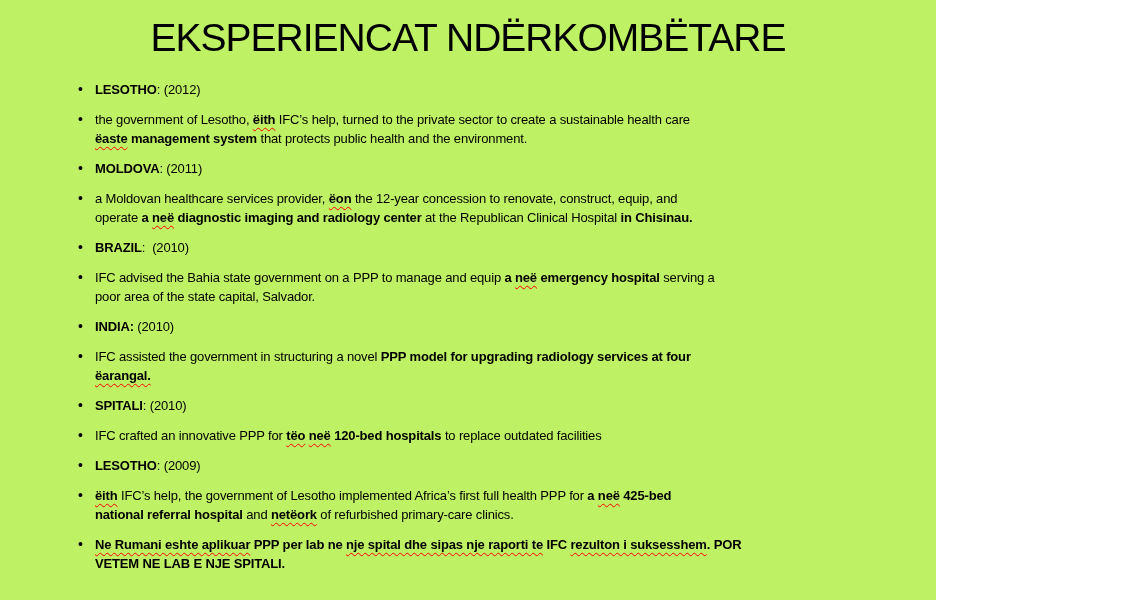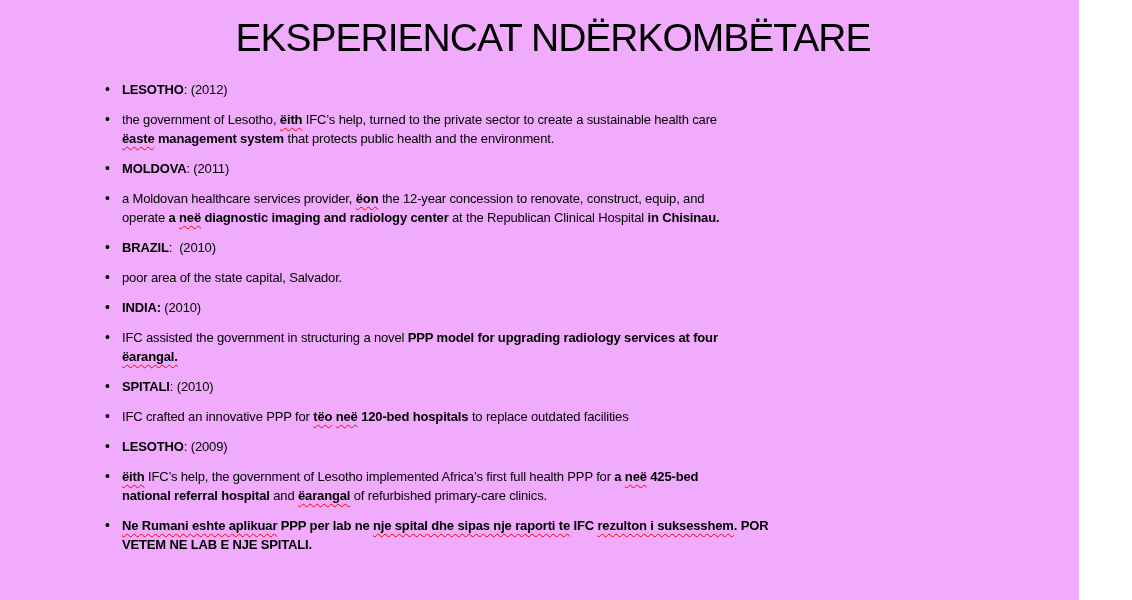--- a/index.html
+++ b/index.html
@@ -1,24 +1,23 @@
 <!DOCTYPE html>
 <html><head>
 <meta charset="utf-8">
 <style>
   html, body { margin: 0; padding: 0; background: #ffffff; }
   .slide {
     position: relative;
-    width: 1052px;
+    width: 936px;
     height: 600px;
-    background: #f0abfc;
+    background: #bef264;
     overflow: hidden;
     font-family: "Liberation Sans", "DejaVu Sans", sans-serif;
     color: #000000;
-    padding-left: 27px;
   }
   .title {
     margin-top: 14px;
     text-align: center;
     font-size: 39px;
     font-weight: 400;
     letter-spacing: -1px;
     line-height: 48px;
     color: #000000;
     white-space: nowrap;
@@ -92,20 +91,21 @@
       </div>
       <div class="para">
         <span class="marker">•</span>
         <div class="text">
           <div class="line"><span class="b">BRAZIL</span><span>:&nbsp; (2010)</span></div>
         </div>
       </div>
       <div class="para">
         <span class="marker">•</span>
         <div class="text">
+          <div class="line"><span>IFC advised the Bahia state government on a PPP to manage and equip </span><span class="b">a </span><span class="b sq">neë</span><span class="b"> emergency hospital</span><span> serving a</span></div>
           <div class="line"><span>poor area of the state capital, Salvador.</span></div>
         </div>
       </div>
       <div class="para">
         <span class="marker">•</span>
         <div class="text">
           <div class="line"><span class="b">INDIA:</span><span> (2010)</span></div>
         </div>
       </div>
       <div class="para">
@@ -130,21 +130,21 @@
       <div class="para">
         <span class="marker">•</span>
         <div class="text">
           <div class="line"><span class="b">LESOTHO</span><span>: (2009)</span></div>
         </div>
       </div>
       <div class="para">
         <span class="marker">•</span>
         <div class="text">
           <div class="line"><span class="sq">ëith</span><span> IFC’s help, the government of Lesotho implemented Africa’s first full health PPP for </span><span class="b">a </span><span class="b sq">neë</span><span class="b"> 425-bed</span></div>
-          <div class="line"><span class="b">national referral hospital</span><span> and </span><span class="sq">ëarangal</span><span> of refurbished primary-care clinics.</span></div>
+          <div class="line"><span class="b">national referral hospital</span><span> and </span><span class="sq">netëork</span><span> of refurbished primary-care clinics.</span></div>
         </div>
       </div>
       <div class="para">
         <span class="marker">•</span>
         <div class="text">
           <div class="line"><span class="b sq">Ne Rumani eshte aplikuar</span><span class="b"> PPP per lab ne </span><span class="b sq">nje spital dhe sipas nje raporti te</span><span class="b"> IFC </span><span class="b sq">rezulton i suksesshem</span><span class="b">. POR</span></div>
           <div class="line"><span class="b">VETEM NE LAB E NJE SPITALI.</span></div>
         </div>
       </div>
     </div>

